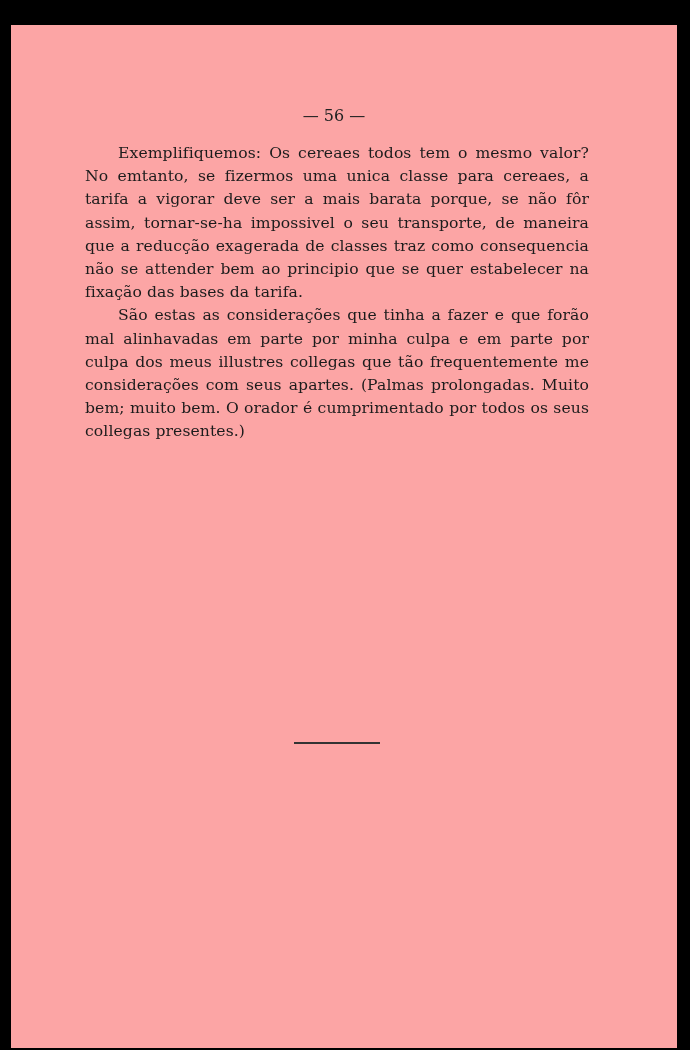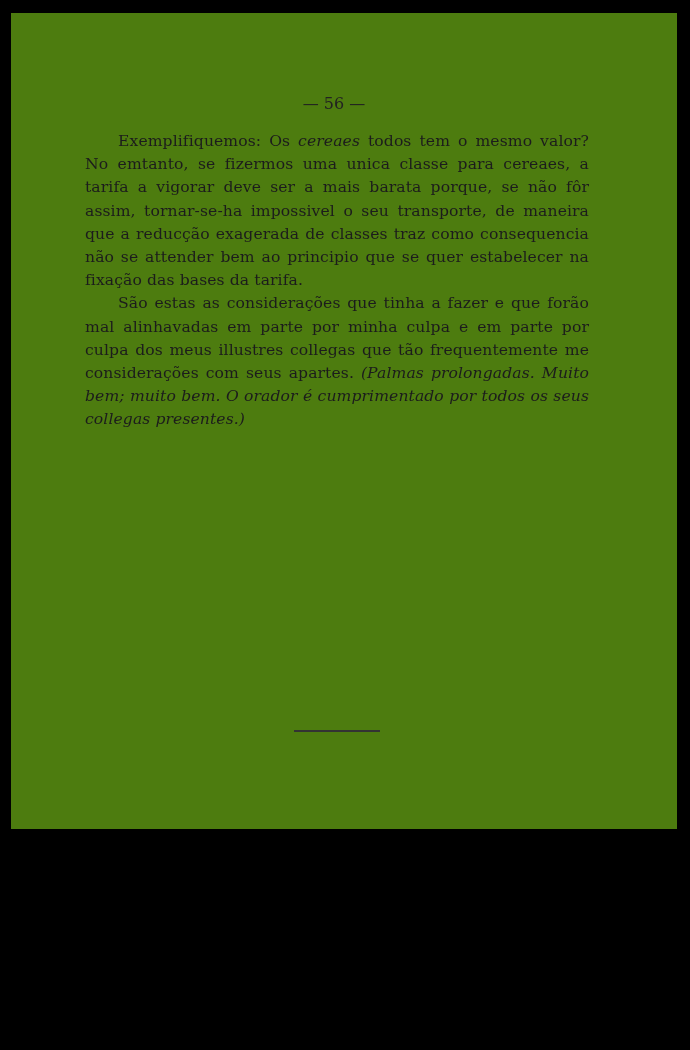--- a/index.html
+++ b/index.html
@@ -5,23 +5,23 @@
   html, body { margin: 0; padding: 0; }
   body {
     width: 690px; height: 1050px;
     background: #000;
     position: relative;
     overflow: hidden;
     font-family: "DejaVu Serif", "Liberation Serif", serif;
   }
   .page {
     position: absolute;
-    left: 11px; top: 13px;
-    width: 666px; height: 816px;
-    background: #4d7c0f;
+    left: 11px; top: 25px;
+    width: 666px; height: 1023px;
+    background: #fca5a5;
   }
   .page-number {
     position: absolute;
     left: 0; width: 100%;
     top: 81px;
     text-align: center;
     font-size: 16px;
     color: #222;
     margin-left: -10px;
   }
@@ -31,21 +31,21 @@
     top: 117px;
     width: 504px;
     font-size: 15.6px;
     line-height: 23.2px;
     color: #1c1c1c;
     text-align: justify;
     letter-spacing: 0.1px;
   }
   .para { margin: 0; text-indent: 33px; }
   .para span { display: inline; }
-  .it { font-style: italic; }
+  .it { }
   .rule {
     position: absolute;
     left: 283px; top: 717px;
     width: 86px; height: 2px;
     background: #333;
   }
 </style>
 </head>
 <body>
 

